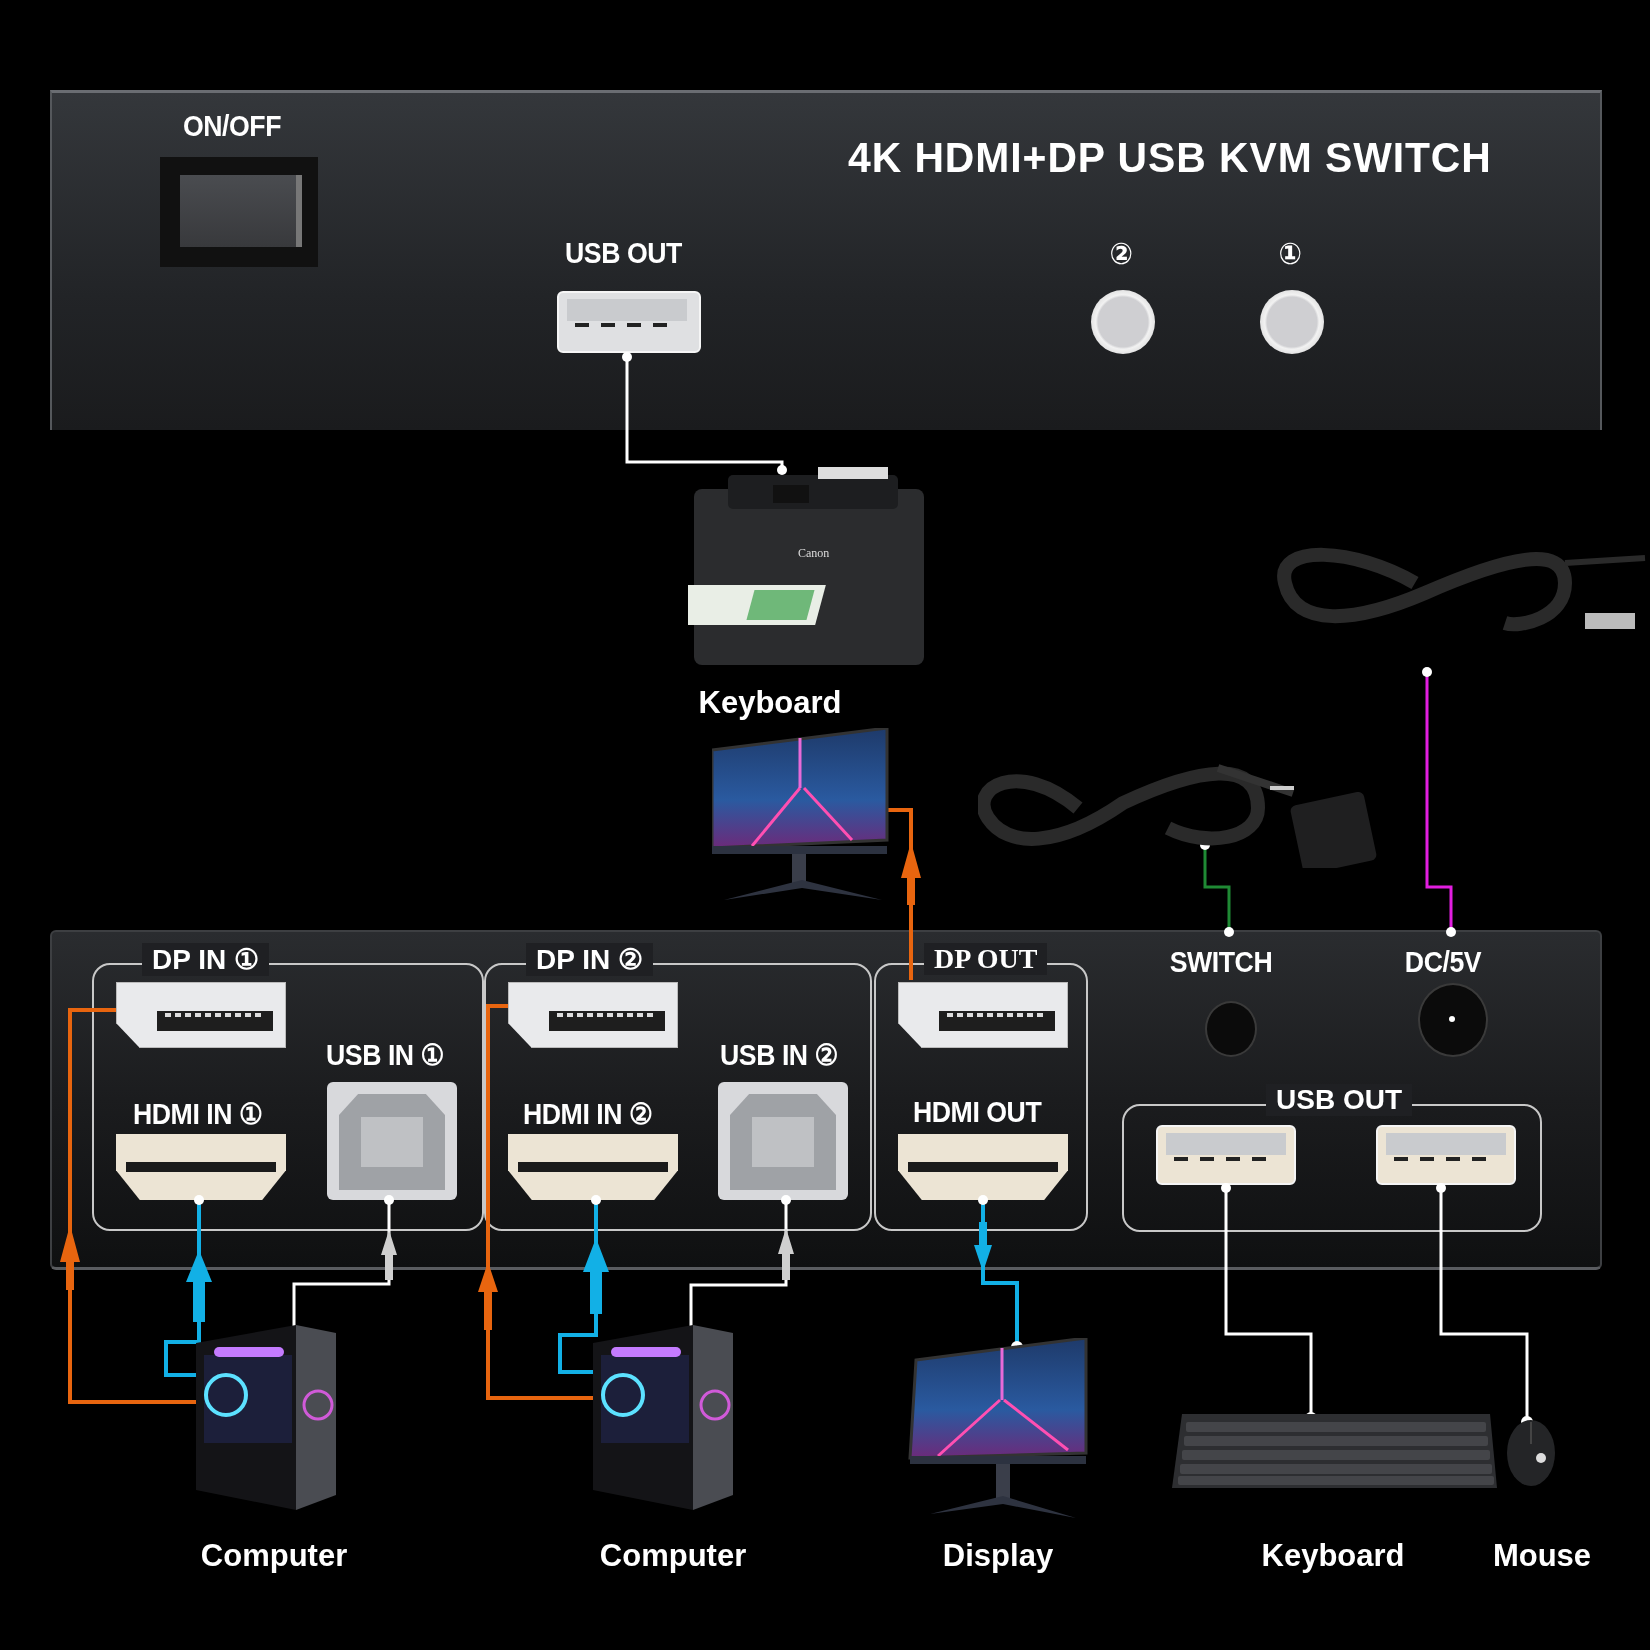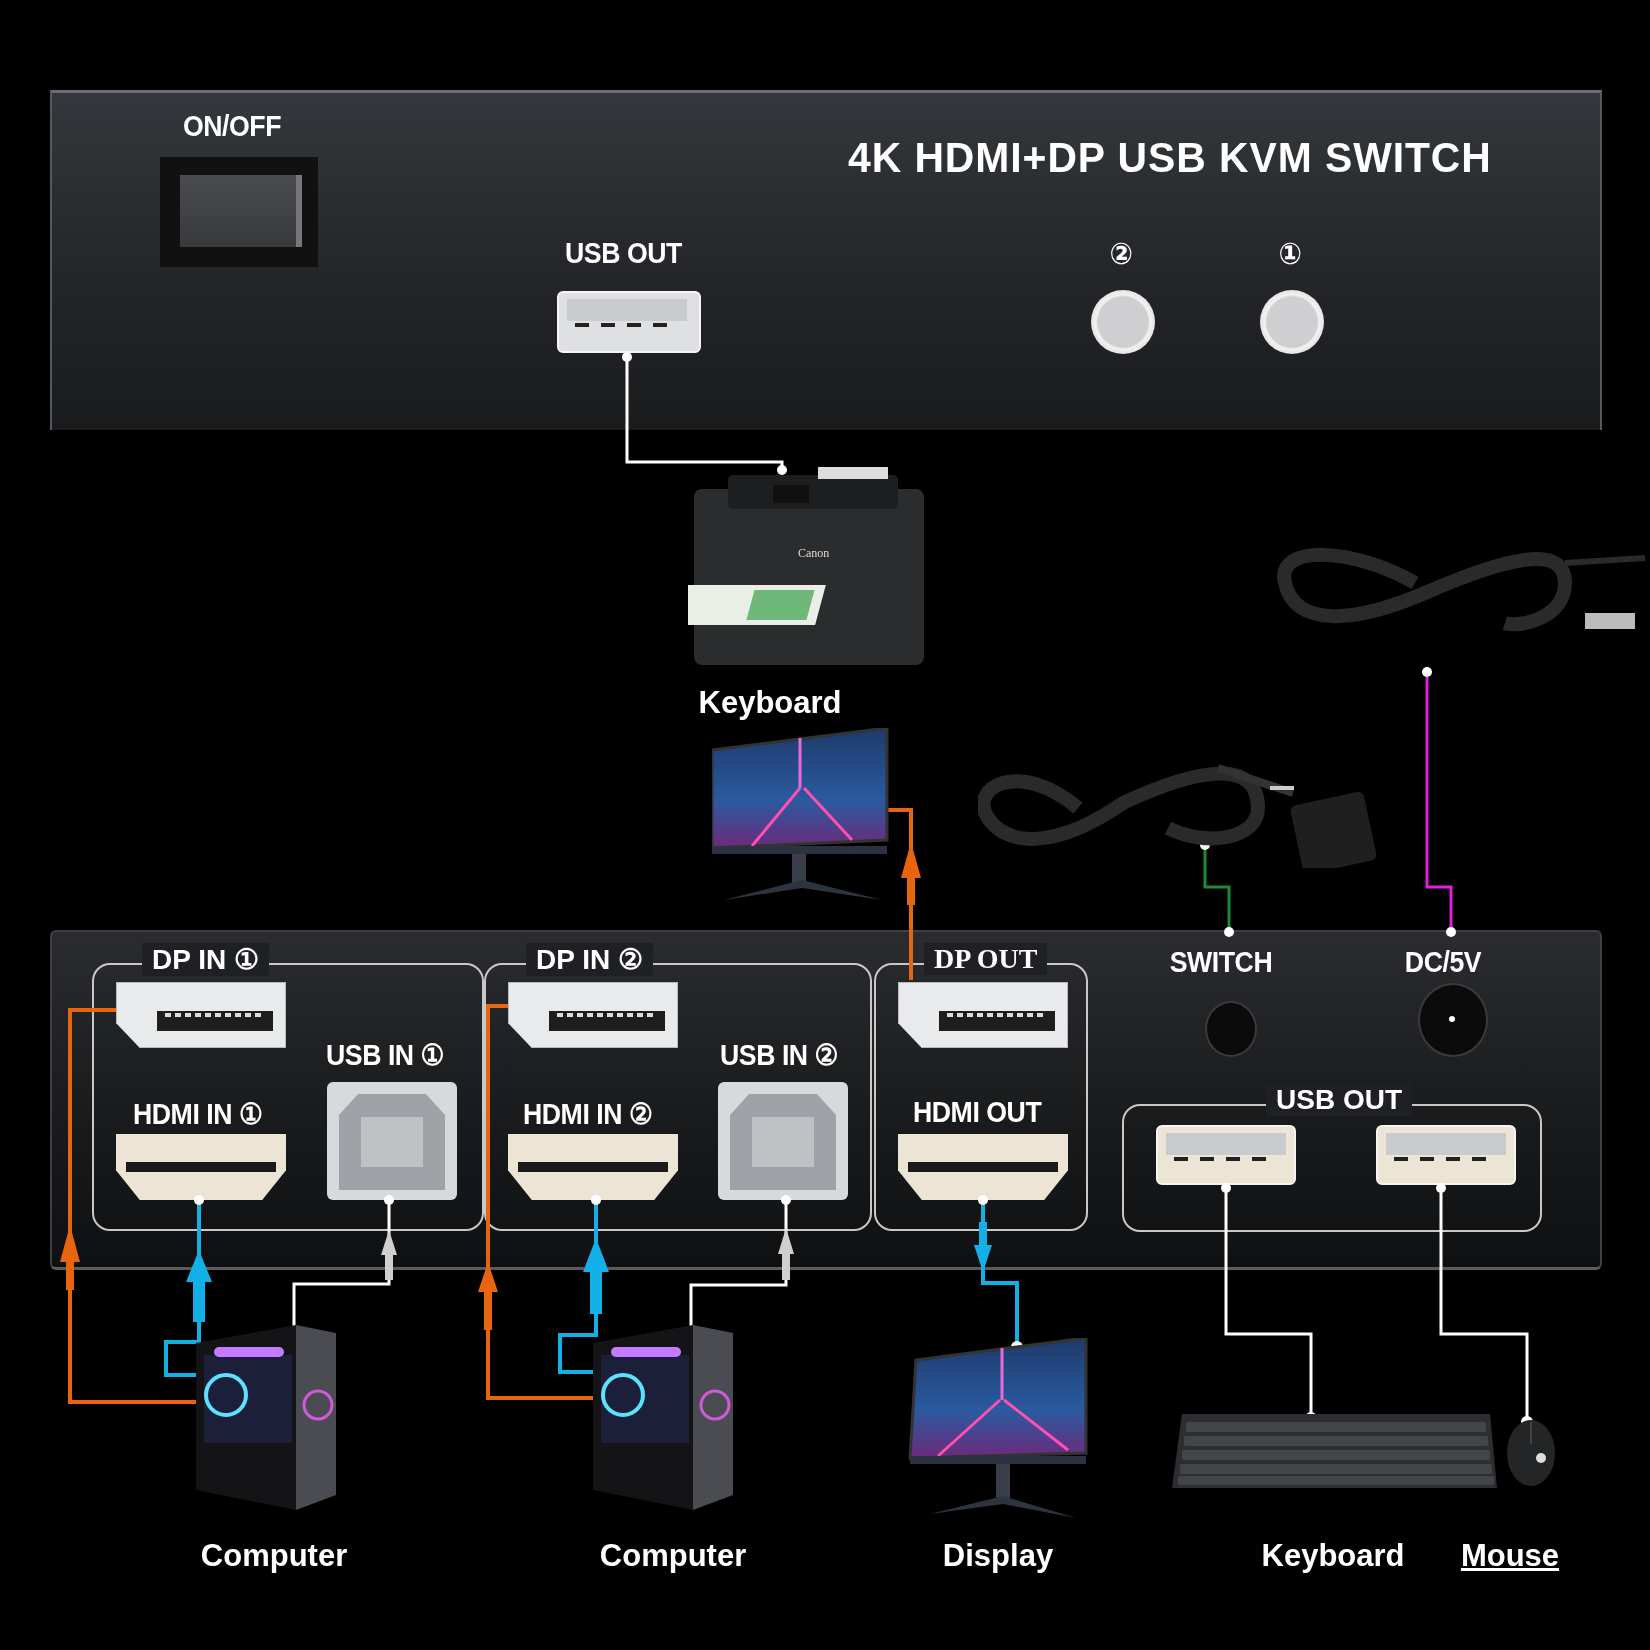--- a/index.html
+++ b/index.html
@@ -270,13 +270,13 @@
     <line x1="0" y1="0" x2="0" y2="0"></line>
   </g>
 </svg>
 <div class="dev-label" style="left:1333px;top:1538px;">Keyboard</div>
 
 <svg class="device" style="left:1505px;top:1418px;" width="52" height="70" viewBox="0 0 52 70">
   <ellipse cx="26" cy="35" rx="24" ry="33" fill="#242527"></ellipse>
   <line x1="26" y1="4" x2="26" y2="26" stroke="#444" stroke-width="2"></line>
   <circle cx="36" cy="40" r="5" fill="#ddd"></circle>
 </svg>
-<div class="dev-label" style="left:1510px;top:1538px;text-decoration:underline;">Mouse</div>
+<div class="dev-label" style="left:1542px;top:1538px;">Mouse</div>
 
 </body></html>

